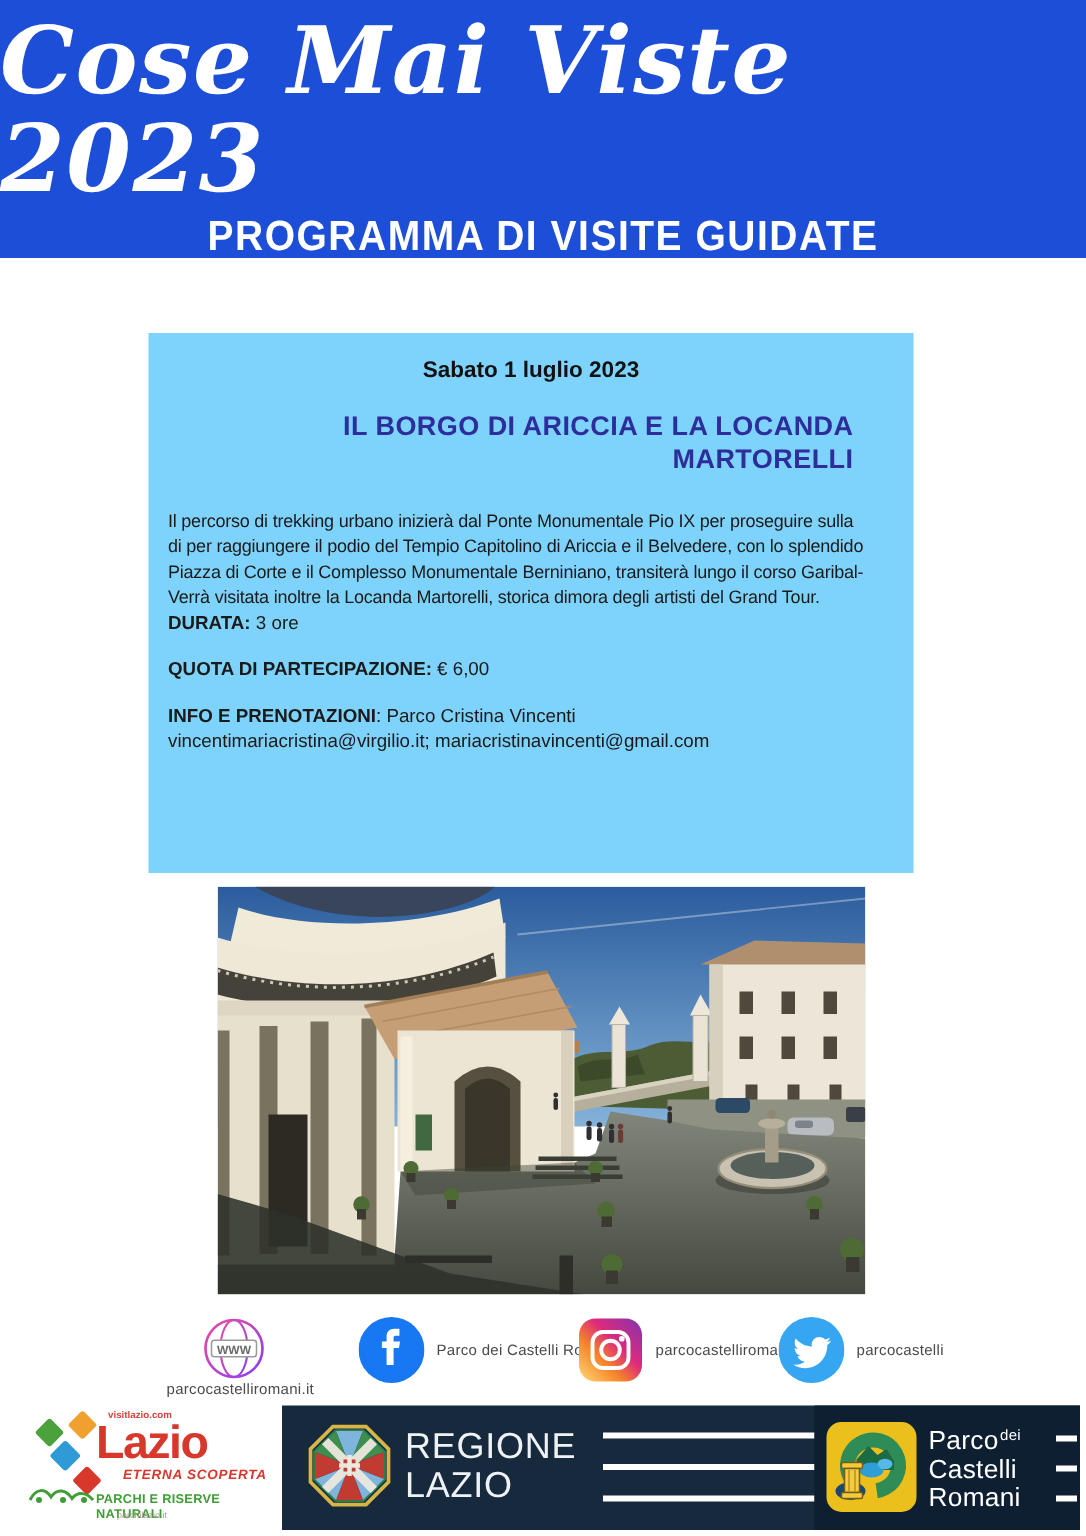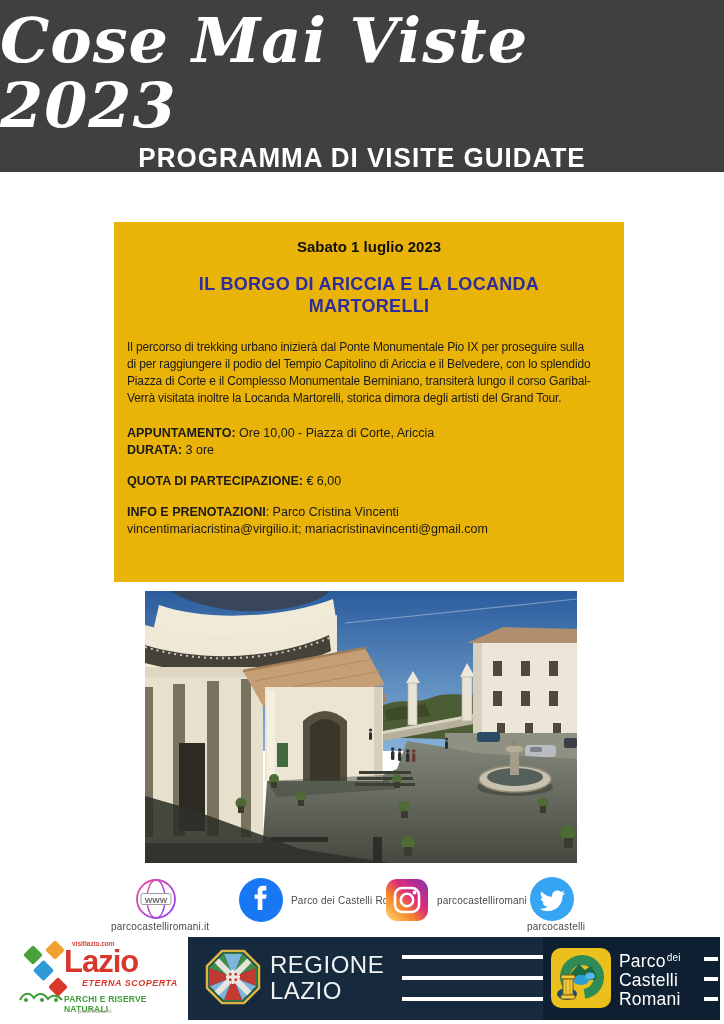--- a/index.html
+++ b/index.html
@@ -1,34 +1,34 @@
 <!DOCTYPE html>
 <html><head>
 <meta charset="utf-8">
 <style>
   * { margin:0; padding:0; box-sizing:border-box; }
   html,body { background:#ffffff; }
   body { font-family:"Liberation Sans", sans-serif; }
   .poster { position:relative; width:724px; height:1024px; background:#ffffff; overflow:hidden; margin:0 auto; }
 
   
-  .header { position:absolute; left:0; top:0; width:724px; height:172px; background:#404040;
+  .header { position:absolute; left:0; top:0; width:724px; height:172px; background:#1d4ed8;
             display:flex; flex-direction:column; align-items:center; justify-content:flex-start; }
   .header-title { font-family:"DejaVu Serif", serif; font-style:italic; font-weight:600;
                   font-size:62px; color:#ffffff; line-height:1.05; margin-top:8px; letter-spacing:1px; }
   .header-subtitle { font-family:"Liberation Sans", sans-serif; font-weight:800; font-size:26px;
                      color:#ffffff; letter-spacing:1px; margin-top:4px; transform:scaleY(1.08); }
   .header-hashtag { font-family:"DejaVu Serif", serif; font-style:italic; font-weight:600;
                     font-size:25px; color:#ffffff; margin-top:6px; }
 
   
-  .event-box { position:absolute; left:114px; top:222px; width:510px; height:360px;
-               background:#eab308; padding:16px 13px 0 13px; overflow:hidden; }
+  .event-box { position:absolute; left:99px; top:222px; width:510px; height:360px;
+               background:#7dd3fc; padding:16px 13px 0 13px; overflow:hidden; }
   .event-date { text-align:center; font-size:15px; font-weight:bold; color:#111111; }
-  .event-title { text-align:center; font-size:18px; font-weight:bold; color:#2D2D9B;
+  .event-title { text-align:right; font-size:18px; font-weight:bold; color:#2D2D9B;
                  letter-spacing:0.3px; line-height:22px; margin:18px auto 0 auto; max-width:430px; }
   .event-desc { margin-top:22px; font-size:12px; line-height:17px; color:#1a1a1a; letter-spacing:-0.15px; }
   .event-desc div { white-space:nowrap; }
   .detail-line { font-size:12.5px; line-height:17px; color:#1a1a1a; white-space:nowrap; }
   .detail-line b { font-weight:bold; }
   .mt18 { margin-top:18px; } .mt14 { margin-top:14px; }
 
   
   .photo { position:absolute; left:145px; top:591px; width:432px; height:272px; overflow:hidden; }
 
@@ -69,23 +69,20 @@
   </div>
 
   <div class="event-box">
     <div class="event-date">Sabato 1 luglio 2023</div>
     <div class="event-title">IL BORGO DI ARICCIA E LA LOCANDA MARTORELLI</div>
     <div class="event-desc">
       <div>Il percorso di trekking urbano inizierà dal Ponte Monumentale Pio IX per proseguire sulla</div>
       <div>di per raggiungere il podio del Tempio Capitolino di Ariccia e il Belvedere, con lo splendido</div>
       <div>Piazza di Corte e il Complesso Monumentale Berniniano, transiterà lungo il corso Garibal-</div>
       <div>Verrà visitata inoltre la Locanda Martorelli, storica dimora degli artisti del Grand Tour.</div>
-    </div>
-    <div class="detail-line mt18">
-      <b>APPUNTAMENTO:</b><span> Ore 10,00 - Piazza di Corte, Ariccia</span>
     </div>
     <div class="detail-line">
       <b>DURATA:</b><span> 3 ore</span>
     </div>
     <div class="detail-line mt14">
       <b>QUOTA DI PARTECIPAZIONE:</b><span> € 6,00</span>
     </div>
     <div class="detail-line mt14">
       <b>INFO E PRENOTAZIONI</b><span>: Parco Cristina Vincenti</span>
     </div>
@@ -259,21 +256,21 @@
           </linearGradient>
         </defs>
       <rect x="1" y="1" width="42" height="42" rx="11" fill="url(#ig)"></rect>
       <rect x="10" y="10" width="24" height="24" rx="7" fill="none" stroke="#ffffff" stroke-width="2.6"></rect>
       <circle cx="22" cy="22" r="6.2" fill="none" stroke="#ffffff" stroke-width="2.6"></circle>
       <circle cx="29.5" cy="14.5" r="1.9" fill="#ffffff"></circle>
     </svg>
     <span class="social-label">parcocastelliromani</span>
   </div>
 
-  <div class="social-item" style="left:519px;flex-direction:column;">
+  <div class="social-item" style="left:519px;">
     <svg class="social-icon" viewBox="0 0 44 44">
       <circle cx="22" cy="22" r="22" fill="#36A6F2"></circle>
       <path d="M35 15.8c-.9.4-1.9.7-2.9.8 1-.6 1.8-1.6 2.2-2.8-1 .6-2.1 1-3.2 1.2-.9-1-2.3-1.6-3.8-1.6-2.9 0-5.2 2.3-5.2 5.2 0 .4 0 .8.1 1.2-4.3-.2-8.1-2.3-10.7-5.4-.4.8-.7 1.6-.7 2.6 0 1.8.9 3.4 2.3 4.3-.8 0-1.6-.2-2.3-.6v.1c0 2.5 1.8 4.6 4.2 5.1-.4.1-.9.2-1.4.2-.3 0-.6 0-.9-.1.6 2.1 2.6 3.6 4.8 3.6-1.8 1.4-4 2.2-6.4 2.2h-1.2c2.3 1.5 5 2.3 7.9 2.3 9.5 0 14.7-7.9 14.7-14.7v-.7c1-.7 1.9-1.6 2.5-2.9z" fill="#ffffff"></path>
     </svg>
     <span class="social-label">parcocastelli</span>
   </div>
 
   <div class="lazio-logo">
     <div class="lazio-visit">visitlazio.com</div>
     <div class="diamond" style="left:8px;top:8px;width:14px;height:14px;background:#4BA23C;"></div>

